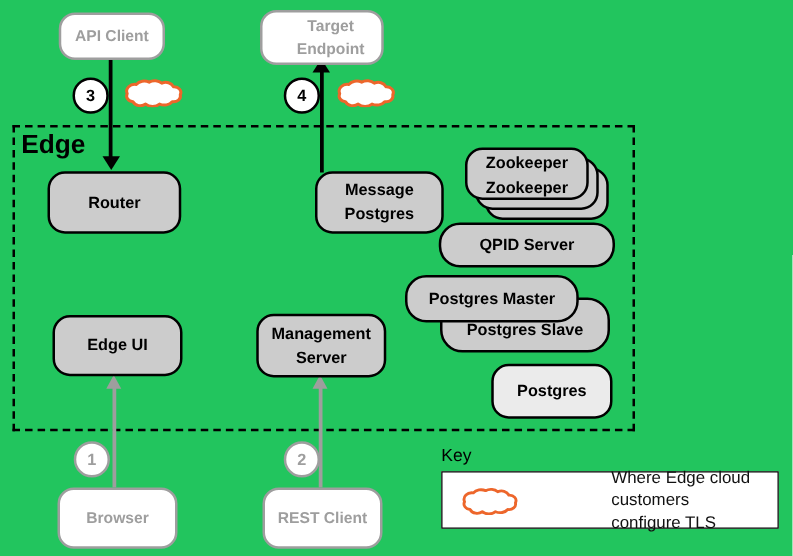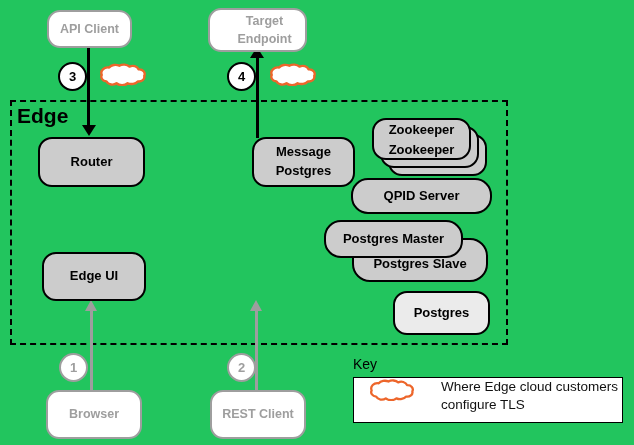--- a/index.html
+++ b/index.html
@@ -37,21 +37,21 @@
   .vline.black { background:#000; }
   .vline.gray  { background:#9e9e9e; }
   .head { position:absolute; width:0; height:0; z-index:2; }
   .head.down.black { border-left:7px solid transparent; border-right:7px solid transparent; border-top:11px solid #000; }
   .head.up.black   { border-left:7px solid transparent; border-right:7px solid transparent; border-bottom:11px solid #000; }
   .head.up.gray    { border-left:6.5px solid transparent; border-right:6.5px solid transparent; border-bottom:11px solid #9e9e9e; }
   .cloud { position:absolute; z-index:4; }
   .key-title { position:absolute; font-size:14px; color:#000; z-index:3; }
   .key-box {
     position:absolute; border:1.5px solid #000; background:#fff; z-index:3;
-    display:flex; align-items:flex-start;
+    display:flex; align-items:center;gap:48px;
   }
   .key-cloud-slot { position:relative; width:50px; height:23px; margin-left:13px; flex:0 0 auto; }
   .key-text { margin-left:24px; font-size:13.5px; color:#111; line-height:1.35; }
 </style>
 </head>
 <body>
 
 <div id="canvas">
 
   <svg width="0" height="0" style="position:absolute">
@@ -95,20 +95,24 @@
 
   <div class="comp-box" style="left:38px;top:137px;width:103px;height:46px;">
     <span>Router</span>
   </div>
   <div class="comp-box" style="left:208px;top:137px;width:99px;height:46px;margin-left:44px;">
     <span>Message</span>
     <span>Postgres</span>
   </div>
   <div class="comp-box" style="left:42px;top:252px;width:100px;height:45px;">
     <span>Edge UI</span>
+  </div>
+  <div class="comp-box" style="left:205px;top:251px;width:100px;height:47px;">
+    <span>Management</span>
+    <span>Server</span>
   </div>
 
   <div class="stack-bg" style="left:388px;top:134px;width:95px;height:38px;z-index:1;"></div>
   <div class="stack-bg" style="left:380px;top:126px;width:95px;height:38px;z-index:2;"></div>
   <div class="comp-box" style="left:372px;top:118px;width:95px;height:38px;line-height:1.5;justify-content:space-between;">
     <span>Zookeeper</span>
     <span>Zookeeper</span>
   </div>
 
   <div class="comp-box" style="left:351px;top:178px;width:137px;height:32px;border-radius:17px;">

